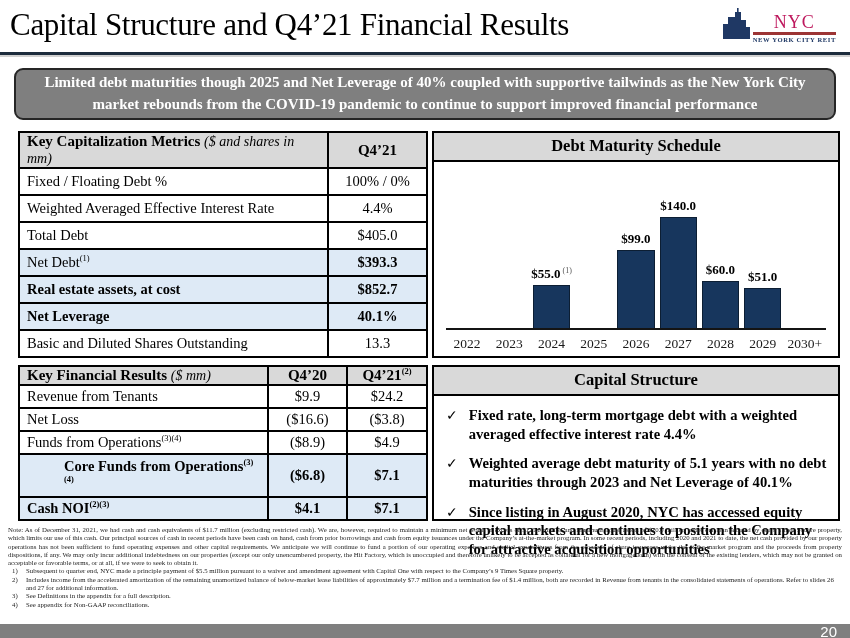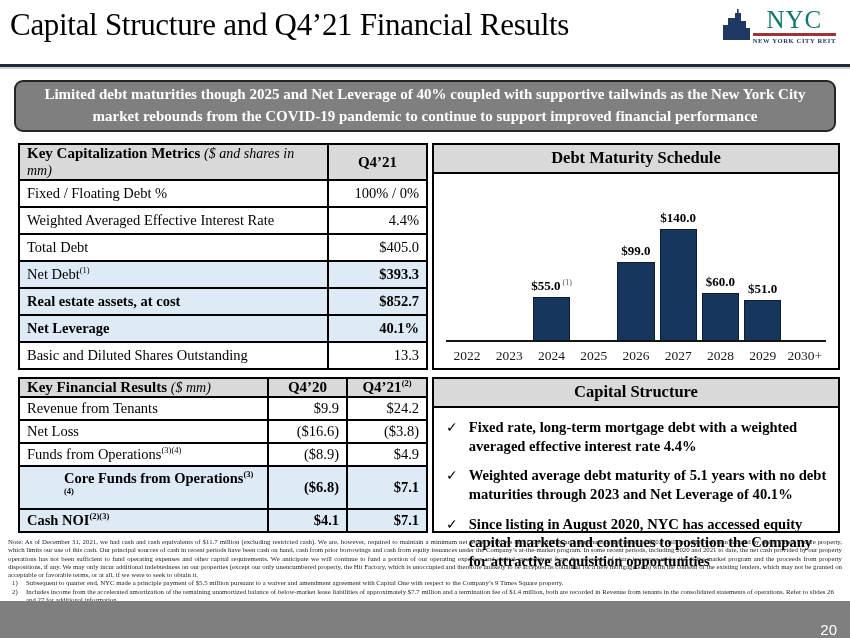--- a/index.html
+++ b/index.html
@@ -4,43 +4,43 @@
 <style>
   * { margin:0; padding:0; box-sizing:border-box; }
   html,body { background:#e8e8e8; }
   .slide {
     position:relative; width:850px; height:638px; background:#ffffff;
     font-family:"Liberation Serif", serif; color:#000; overflow:hidden;
     margin:0 auto;
   }
   
   .hdr { display:flex; justify-content:space-between; align-items:flex-start;
-         height:64px; padding:6px 10px 12px 10px; }
+         height:52px; padding:6px 10px 12px 10px; }
   .hdr-title { font-size:31px; font-weight:normal; letter-spacing:-0.3px; line-height:1.2; }
   .logo { display:flex; align-items:flex-end; gap:3px; margin-top:2px; margin-right:4px; }
   .logo-text { display:flex; flex-direction:column; align-items:center; }
-  .logo-brand { font-size:25px; line-height:0.95; color:#0f766e; letter-spacing:1px; }
+  .logo-brand { font-size:18px; line-height:0.95; color:#be185d; letter-spacing:1px; }
   .logo-rule { width:100%; height:3px; background:#9c3434; margin:1px 0 1px 0; }
   .logo-sub { font-size:6.6px; font-weight:bold; color:#1f3864; letter-spacing:0.6px; white-space:nowrap; }
   .title-rule { height:3px; background:#1d2c3d; box-shadow:0 2px 0 rgba(0,0,0,0.18); }
   
   .banner { margin:13px 14px 11px 14px; height:52px; background:#7f7f7f;
             border:2.5px solid #262626; border-radius:9px;
             display:flex; align-items:center; justify-content:center;
             padding:0 22px; }
   .banner-text { color:#fff; font-weight:bold; font-size:15px; line-height:1.45; text-align:center; }
   
   .content { margin:0 10px 0 18px; display:grid;
              grid-template-columns:410px 408px; grid-template-rows:227px 156px;
              column-gap:4px; row-gap:7px;border-radius:29px; }
   
   table { width:100%; height:100%; border-collapse:collapse; table-layout:fixed; }
   th, td { border:2px solid #000; padding:0 7px; font-size:14.5px; overflow:hidden; }
   th { background:#d9d9d9; font-size:15px; text-align:left; }
-  th.val, td.val { text-align:right; }
+  th.val, td.val { text-align:center; }
   th.val { text-align:center; }
   .hdr-note { font-weight:normal; font-style:italic; font-size:14px; }
   tr.hl td { background:#deeaf6; font-weight:bold; }
   sup { font-size:9px; line-height:0; }
   .fn-sup { font-size:8.5px; }
   
   .panel { border:2px solid #000; background:#fff; display:flex; flex-direction:column; }
   .panel-title { background:#d9d9d9; border-bottom:2px solid #000; text-align:center;
                  font-weight:bold; font-size:16.5px; padding:3px 0 4px; }
   
@@ -57,22 +57,22 @@
   .cs-bullet { display:flex; gap:11px; margin-bottom:11px; font-weight:bold;
                font-size:14.6px; line-height:1.28; }
   .cs-check { flex:0 0 auto; font-weight:normal; font-size:14px; margin-top:1px; }
   
   .footnotes { margin:5px 8px 0 8px; font-size:6.8px; line-height:1.22; color:#1c1c1c; }
   .fn-note { text-align:justify; }
   .fn-item { display:flex; }
   .fn-num { flex:0 0 18px; padding-left:4px; }
   .fn-text { flex:1; }
   
-  .footer-bar { position:absolute; left:0; right:0; bottom:0; height:37px; background:#7f7f7f;
-                display:flex; align-items:flex-end; justify-content:flex-end; padding-right:13px; }
+  .footer-bar { position:absolute; left:0; right:0; bottom:0; height:14px; background:#7f7f7f;
+                display:flex; align-items:center; justify-content:flex-end; padding-right:13px; }
   .page-num { color:#fff; font-size:15px; font-family:"Liberation Sans", sans-serif; }
 </style>
 </head>
 <body>
 
 <div class="slide">
 
   <div class="hdr">
     <div class="hdr-title">Capital Structure and Q4’21 Financial Results</div>
     <div class="logo">

